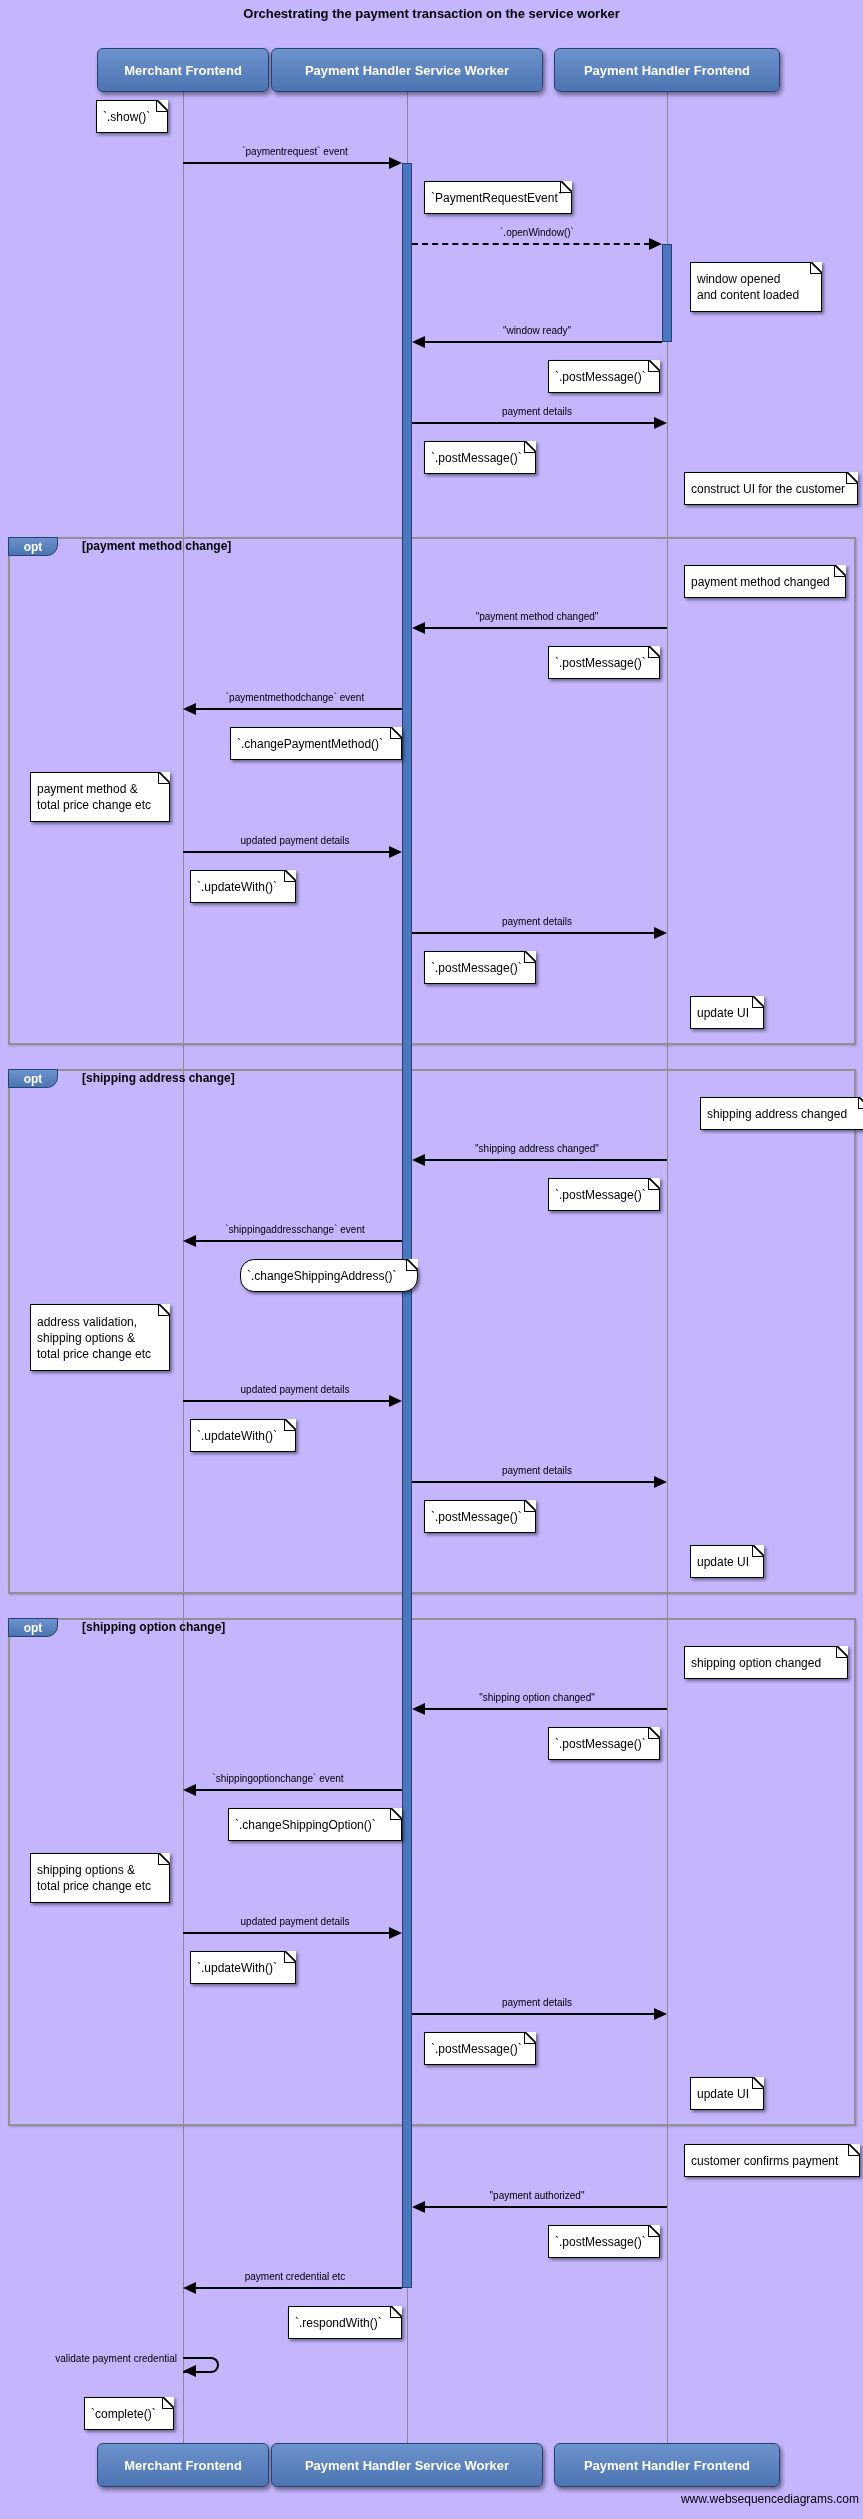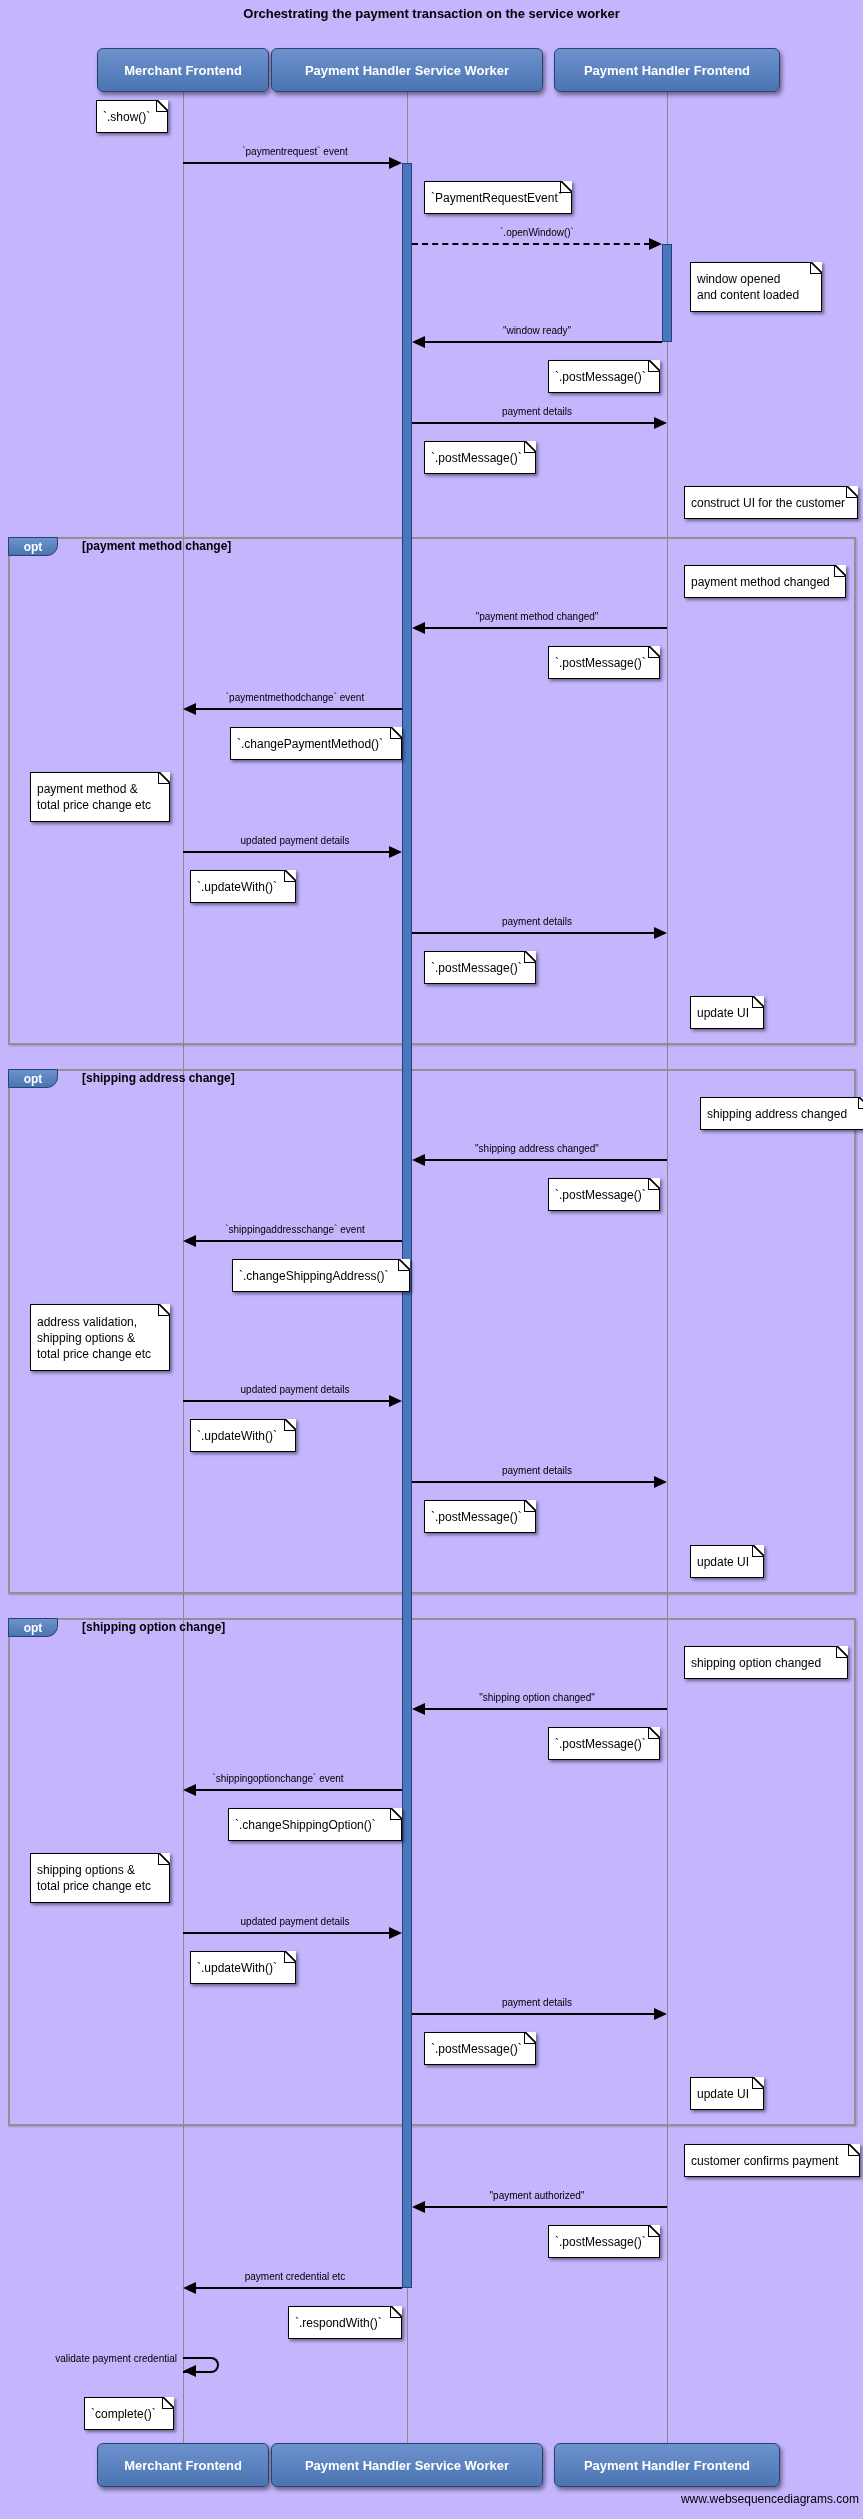--- a/index.html
+++ b/index.html
@@ -66,21 +66,21 @@
 and content loaded</div>
     <div class="mlabel" style="left: 407px; top: 325px; width: 260px;">"window ready"</div>
     <div class="mline" style="left: 424px; top: 341px; width: 238px;"></div>
     <div class="head l" style="left: 412px; top: 336px;"></div>
     <div class="bar" style="left: 662px; top: 244px; height: 98px;"></div>
     <div class="note" style="left: 548px; top: 360px; width: 112px; height: 33px;">`.postMessage()`</div>
     <div class="mlabel" style="left: 407px; top: 406px; width: 260px;">payment details</div>
     <div class="mline" style="left: 412px; top: 422px; width: 243px;"></div>
     <div class="head r" style="left: 654px; top: 417px;"></div>
     <div class="note" style="left: 424px; top: 441px; width: 112px; height: 33px;">`.postMessage()`</div>
-    <div class="note" style="left: 684px; top: 486px; width: 174px; height: 33px;">construct UI for the customer</div>
+    <div class="note" style="left: 684px; top: 472px; width: 174px; height: 33px;">construct UI for the customer</div>
     <div class="opttab" style="left: 8px; top: 537px;">opt</div>
     <div class="optcond" style="left: 82px; top: 539px;">[payment method change]</div>
     <div class="note" style="left: 684px; top: 565px; width: 162px; height: 33px;">payment method changed</div>
     <div class="mlabel" style="left: 407px; top: 611px; width: 260px;">"payment method changed"</div>
     <div class="mline" style="left: 424px; top: 627px; width: 243px;"></div>
     <div class="head l" style="left: 412px; top: 622px;"></div>
     <div class="note" style="left: 548px; top: 646px; width: 112px; height: 33px;">`.postMessage()`</div>
     <div class="mlabel" style="left: 165px; top: 692px; width: 260px;">`paymentmethodchange` event</div>
     <div class="mline" style="left: 195px; top: 708px; width: 207px;"></div>
     <div class="head l" style="left: 183px; top: 703px;"></div>
@@ -100,21 +100,21 @@
     <div class="opttab" style="left: 8px; top: 1069px;">opt</div>
     <div class="optcond" style="left: 82px; top: 1071px;">[shipping address change]</div>
     <div class="note" style="left: 700px; top: 1097px; width: 170px; height: 33px;">shipping address changed</div>
     <div class="mlabel" style="left: 407px; top: 1143px; width: 260px;">"shipping address changed"</div>
     <div class="mline" style="left: 424px; top: 1159px; width: 243px;"></div>
     <div class="head l" style="left: 412px; top: 1154px;"></div>
     <div class="note" style="left: 548px; top: 1178px; width: 112px; height: 33px;">`.postMessage()`</div>
     <div class="mlabel" style="left: 165px; top: 1224px; width: 260px;">`shippingaddresschange` event</div>
     <div class="mline" style="left: 195px; top: 1240px; width: 207px;"></div>
     <div class="head l" style="left: 183px; top: 1235px;"></div>
-    <div class="note" style="left: 232px; top: 1259px; width: 178px; height: 33px;">`.changeShippingAddress()`</div>
+    <div class="note" style="left: 240px; top: 1259px; width: 178px; height: 33px; border-radius: 14px;">`.changeShippingAddress()`</div>
     <div class="note" style="left: 30px; top: 1304px; width: 140px; height: 67px;">address validation,
 shipping options &amp;
 total price change etc</div>
     <div class="mlabel" style="left: 165px; top: 1384px; width: 260px;">updated payment details</div>
     <div class="mline" style="left: 183px; top: 1400px; width: 207px;"></div>
     <div class="head r" style="left: 389px; top: 1395px;"></div>
     <div class="note" style="left: 190px; top: 1419px; width: 106px; height: 33px;">`.updateWith()`</div>
     <div class="mlabel" style="left: 407px; top: 1465px; width: 260px;">payment details</div>
     <div class="mline" style="left: 412px; top: 1481px; width: 243px;"></div>
     <div class="head r" style="left: 654px; top: 1476px;"></div>

